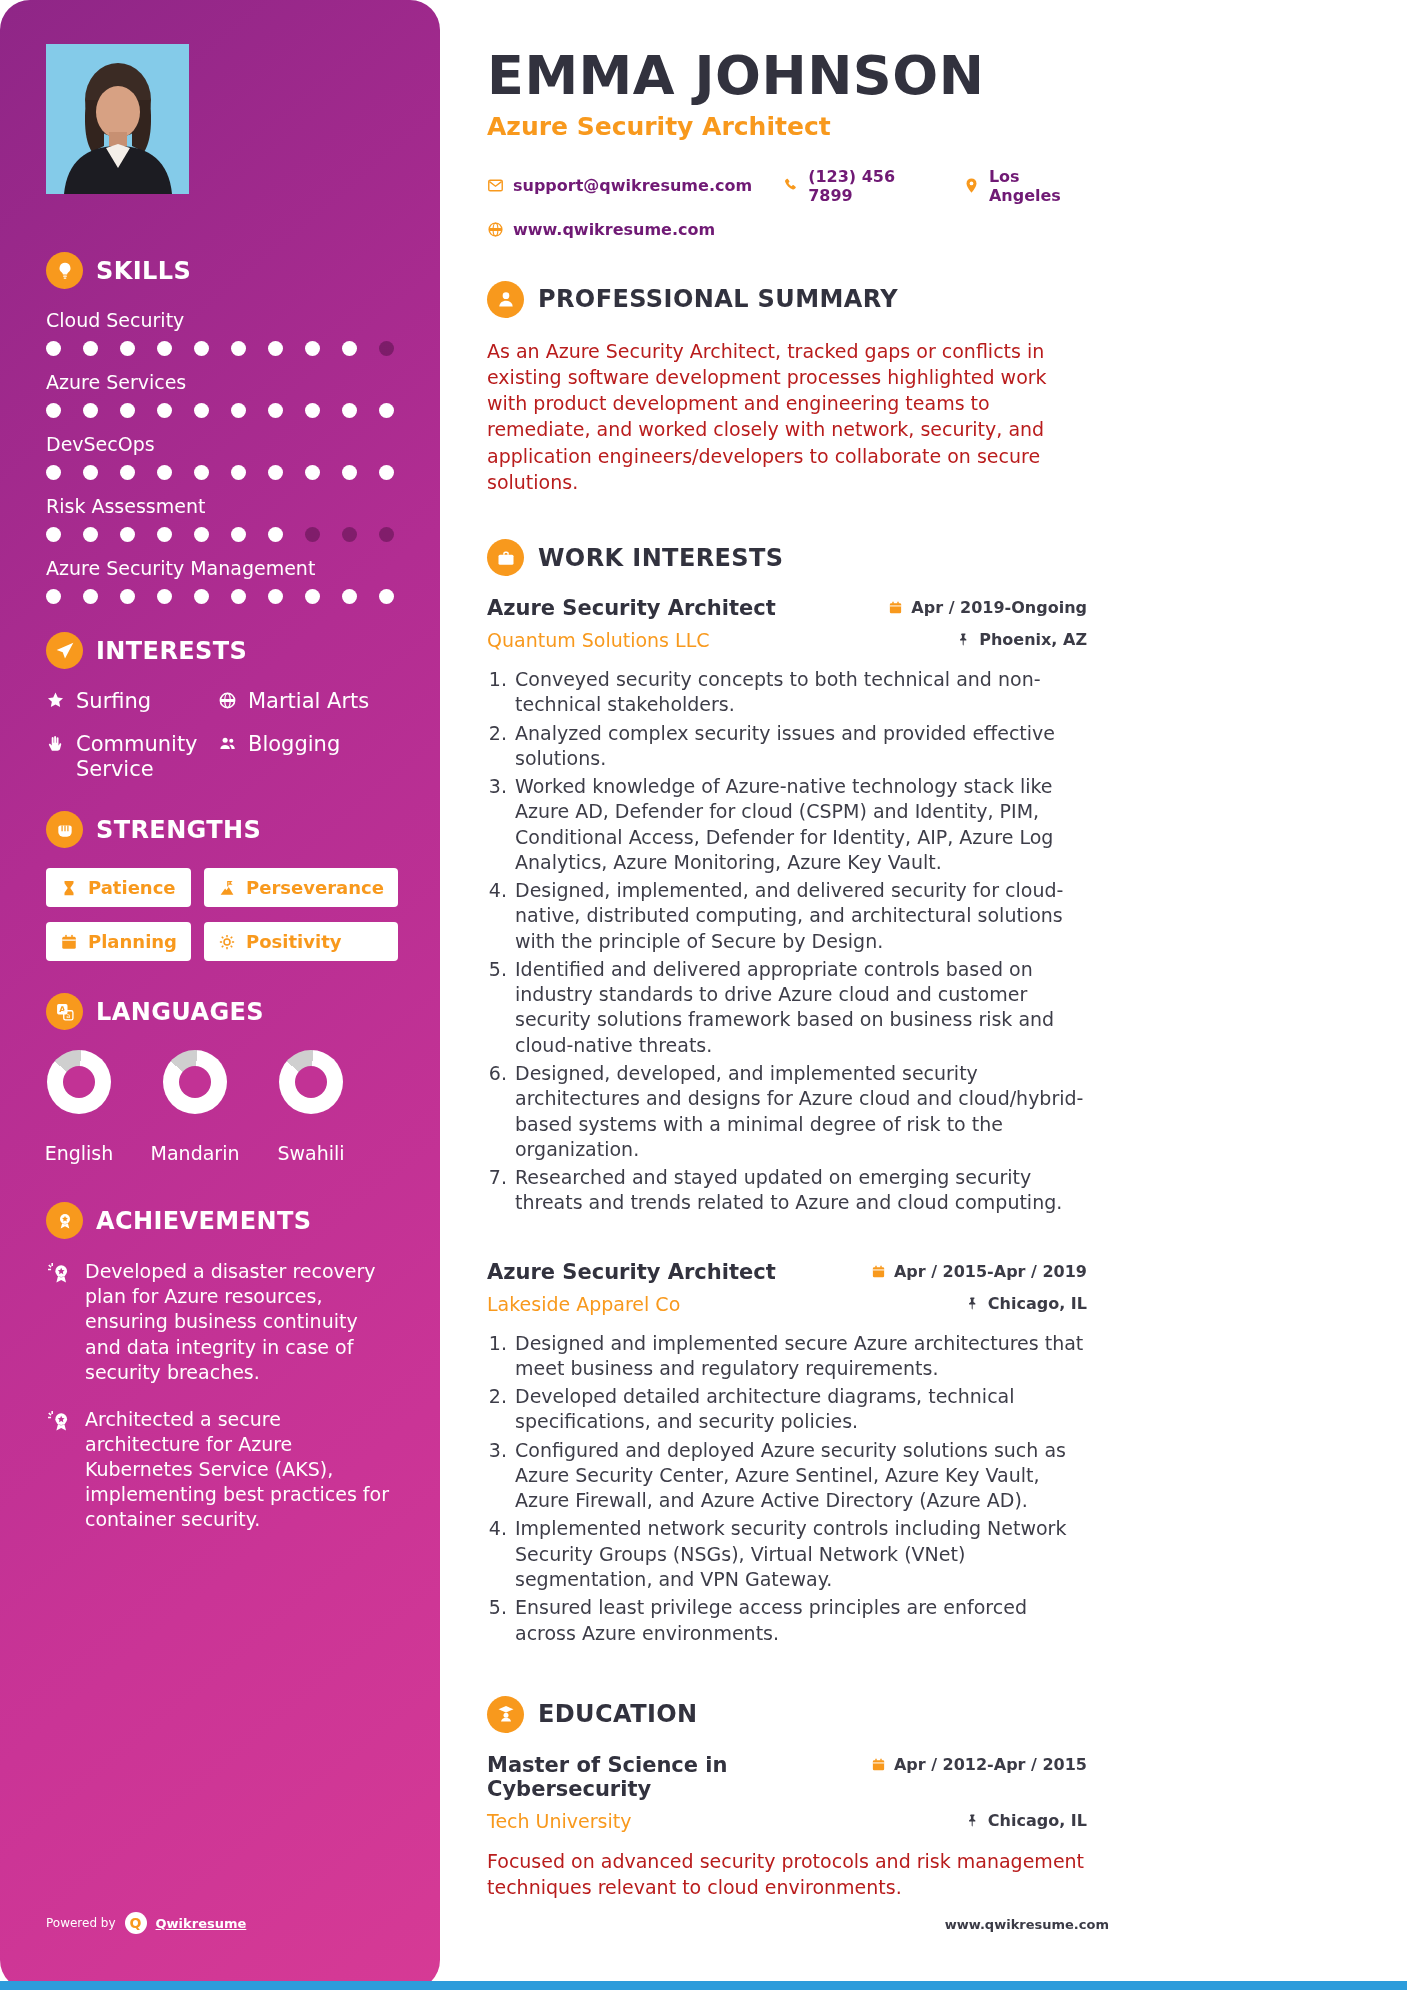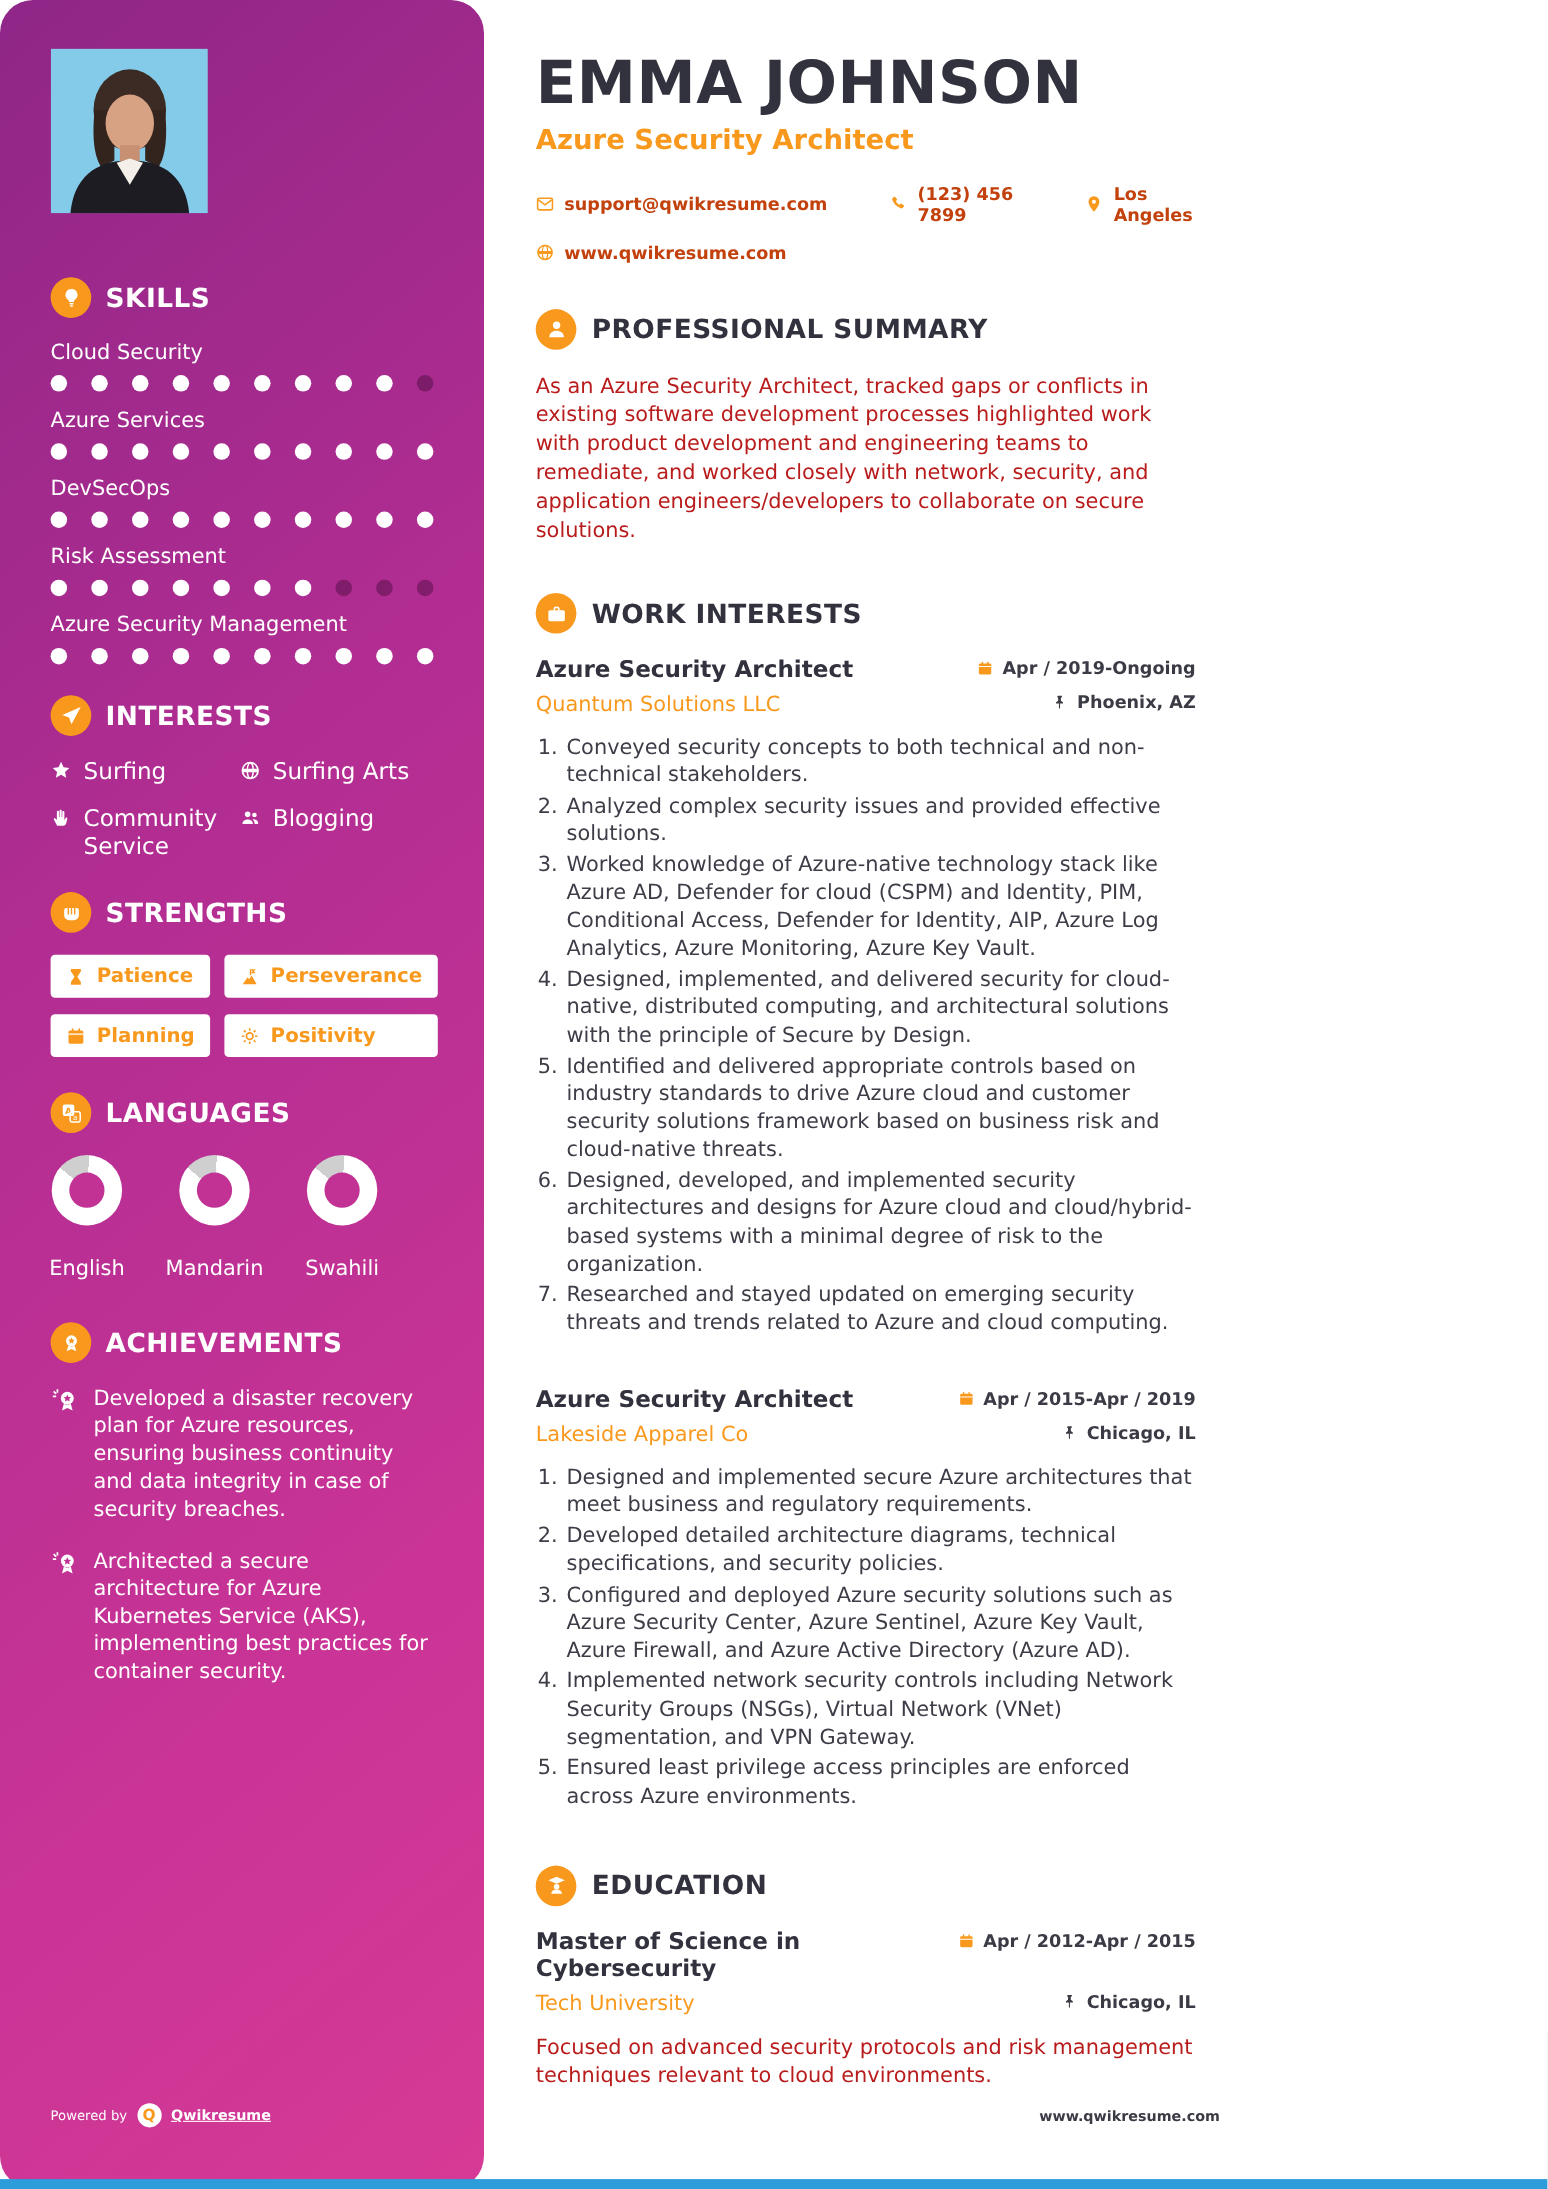--- a/index.html
+++ b/index.html
@@ -49,21 +49,21 @@
 
   .side-footer { position:absolute; left:46px; bottom:56px; display:flex; align-items:center; gap:9px; font-size:12px; color:#fff; }
   .logo-circle { width:22px; height:22px; border-radius:50%; background:#ffffff; color:#f8991d; font-size:14px; font-weight:800; display:flex; align-items:center; justify-content:center; }
   .brand { font-size:13px; font-weight:700; text-decoration:underline; }
 
   
   .main { flex:1; position:relative; padding:48px 0 0 47px; }
   .content { width:600px; }
   .name { font-size:54px; font-weight:800; color:#32323e; letter-spacing:.5px; margin:0; line-height:1.05; }
   .job-subtitle { font-size:25px; color:#f8991d; font-weight:700; margin-top:7px; }
-  .contact-row { display:flex; gap:56px; margin-top:26px; align-items:center; font-size:16px; font-weight:600; color:#c2410c; }
+  .contact-row { display:flex; gap:30px; margin-top:26px; align-items:center; font-size:16px; font-weight:600; color:#701a75; }
   .contact-row.second { margin-top:15px; }
   .contact-item { display:flex; align-items:center; gap:9px; }
   .contact-item svg { width:17px; height:17px; flex:0 0 17px; }
 
   .m-block { margin-top:44px; }
   .m-head { display:flex; align-items:center; gap:14px; margin-bottom:20px; color:#32323e; }
   .body-text { font-size:19px; line-height:1.38; color:#b91c1c; margin:0; }
 
   .job { margin-bottom:44px; }
   .job-row { display:flex; justify-content:space-between; align-items:baseline; }
@@ -207,21 +207,21 @@
           <svg viewBox="0 0 24 24" fill="#ffffff">
               <path d="M12 2l2.9 6.2 6.6.8-4.9 4.6 1.3 6.6L12 16.9 6.1 20.2l1.3-6.6L2.5 9l6.6-.8L12 2z"></path>
             </svg>
           <span>Surfing</span>
         </div>
         <div class="interest">
           <svg viewBox="0 0 24 24" fill="#ffffff">
               <path d="M12 2a10 10 0 1 0 0 20 10 10 0 0 0 0-20zm0 2a8 8 0 0 1 7.7 6H4.3A8 8 0 0 1 12 4zm0 16a8 8 0 0 1-7.7-6h15.4A8 8 0 0 1 12 20z"></path>
               <ellipse cx="12" cy="12" rx="3.4" ry="9" fill="none" stroke="#ffffff" stroke-width="1.6"></ellipse>
             </svg>
-          <span>Surfing Arts</span>
+          <span>Martial Arts</span>
         </div>
         <div class="interest">
           <svg viewBox="0 0 24 24" fill="#ffffff">
               <path d="M7.5 21h7c1.8 0 3-1.2 3.4-2.8l1.3-5c.2-.8-.3-1.5-1.1-1.5-.6 0-1 .4-1.2 1l-.5 1.6h-.6V5.2c0-.7-.5-1.2-1.2-1.2s-1.2.5-1.2 1.2V11h-.7V3.8c0-.7-.5-1.2-1.2-1.2s-1.2.5-1.2 1.2V11h-.7V5c0-.7-.5-1.2-1.2-1.2S7.2 4.3 7.2 5v9.5l-1.6-1.8c-.5-.5-1.3-.5-1.7 0-.4.4-.4 1.1 0 1.6z"></path>
             </svg>
           <span>Community Service</span>
         </div>
         <div class="interest">
           <svg viewBox="0 0 24 24" fill="#ffffff">
               <circle cx="9" cy="8" r="3.2"></circle>

